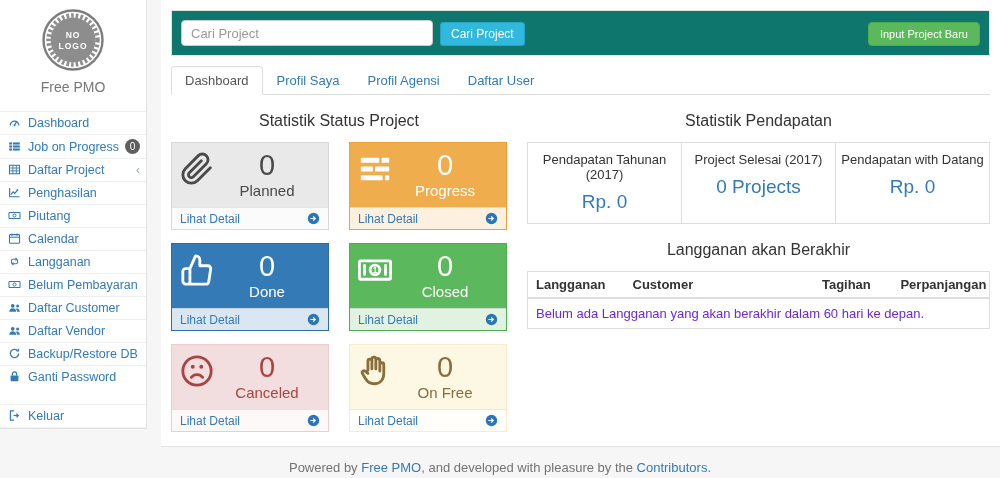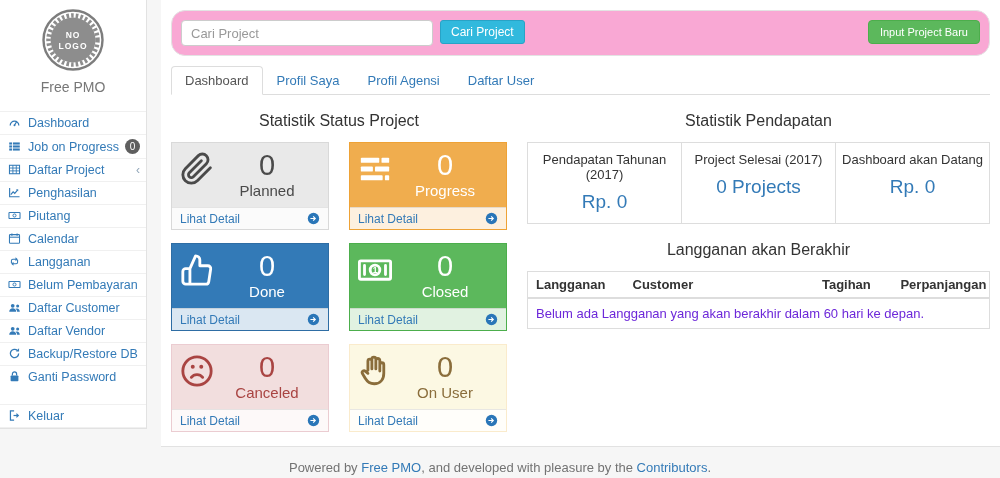--- a/index.html
+++ b/index.html
@@ -30,22 +30,22 @@
   .menu .badge {
     margin-left:auto; background:#5f5f5f; color:#fff; border-radius:50%;
     min-width:15px; height:15px; font-size:10px; line-height:15px; text-align:center; padding:0 2px;
   }
   .menu .chev { margin-left:auto; color:#8fa4b8; font-size:12px; line-height:12px; }
 
   
   .main { flex:1; background:#fff; min-height:438px; border-bottom:1px solid #e2e2e2; padding-bottom:14px; }
 
   .well {
-    margin:10px; background:#f9a8d4; border:1px solid #e3e3e3; border-radius:14px;
-    padding:9px; display:flex; align-items:flex-start;
+    margin:10px; background:#0f766e; border:1px solid #e3e3e3; border-radius:0;
+    padding:9px; display:flex; align-items:flex-end;
   }
   .search-input {
     width:252px; height:26px; border:1px solid #ccc; border-radius:4px;
     padding:0 9px; font-size:13px; color:#555; font-family:inherit;
   }
   .search-input::placeholder { color:#999; }
   .btn { border-radius:3px; font-size:12px; font-family:inherit; cursor:pointer; color:#fff; }
   .btn-search { margin-left:7px; background:#31b9dd; border:1px solid #28a3c6; padding:4px 10px; }
   .btn-new { margin-left:auto; background:#5cb85c; border:1px solid #4cae4c; padding:5px 11px; font-size:11px; border-radius:4px; }
 
@@ -374,21 +374,21 @@
                   </svg>
                 </span>
               </div>
             </div>
             <div class="card" style="background: rgb(252, 248, 227); border-color: rgb(250, 235, 204); color: rgb(138, 109, 59);">
               <div class="card-body">
                 <span class="card-icon"><svg viewBox="0 0 24 24" width="34" height="34" fill="none" stroke="currentColor" stroke-width="2" stroke-linecap="round" stroke-linejoin="round">
                     <path d="M7 11.5V5a1.4 1.4 0 0 1 2.8 0v5.5M9.8 10.5V3.6a1.4 1.4 0 0 1 2.8 0v6.9M12.6 10.5V4.6a1.4 1.4 0 0 1 2.8 0V12M15.4 12V7.6a1.4 1.4 0 0 1 2.8 0v5.9c0 4.6-2.6 7.5-6.8 7.5-3.2 0-4.8-1.4-6.3-3.9l-2-3.4c-.7-1.2.9-2.5 2-1.6L7 13.6"></path>
                   </svg></span>
                 <div class="card-num">0</div>
-                <div class="card-label">On User</div>
+                <div class="card-label">On Free</div>
               </div>
               <div class="card-foot">
                 <span>Lihat Detail</span>
                 <span class="arrow">
                   <svg width="13" height="13" viewBox="0 0 16 16">
                     <circle cx="8" cy="8" r="7" fill="#2a76b8"></circle>
                     <path d="M4.2 8h5.6M7.6 5.4 10.2 8l-2.6 2.6" fill="none" stroke="#fff" stroke-width="1.4"></path>
                   </svg>
                 </span>
               </div>
@@ -401,21 +401,21 @@
         <div class="stats-table" id="income-stats">
             <div class="stats-cell">
               <div class="stats-label">Pendapatan Tahunan (2017)</div>
               <div class="stats-value">Rp. 0</div>
             </div>
             <div class="stats-cell">
               <div class="stats-label">Project Selesai (2017)</div>
               <div class="stats-value">0 Projects</div>
             </div>
             <div class="stats-cell">
-              <div class="stats-label">Dashboard akan Datang</div>
+              <div class="stats-label">Pendapatan with Datang</div>
               <div class="stats-value">Rp. 0</div>
             </div>
           </div>
 
         <h2 class="section-title">Langganan akan Berakhir</h2>
         <table class="subs-table">
           <thead>
               <tr id="subs-head">
                 <th style="width: 21%;">Langganan</th>
                 <th style="width: 41%;">Customer</th>

